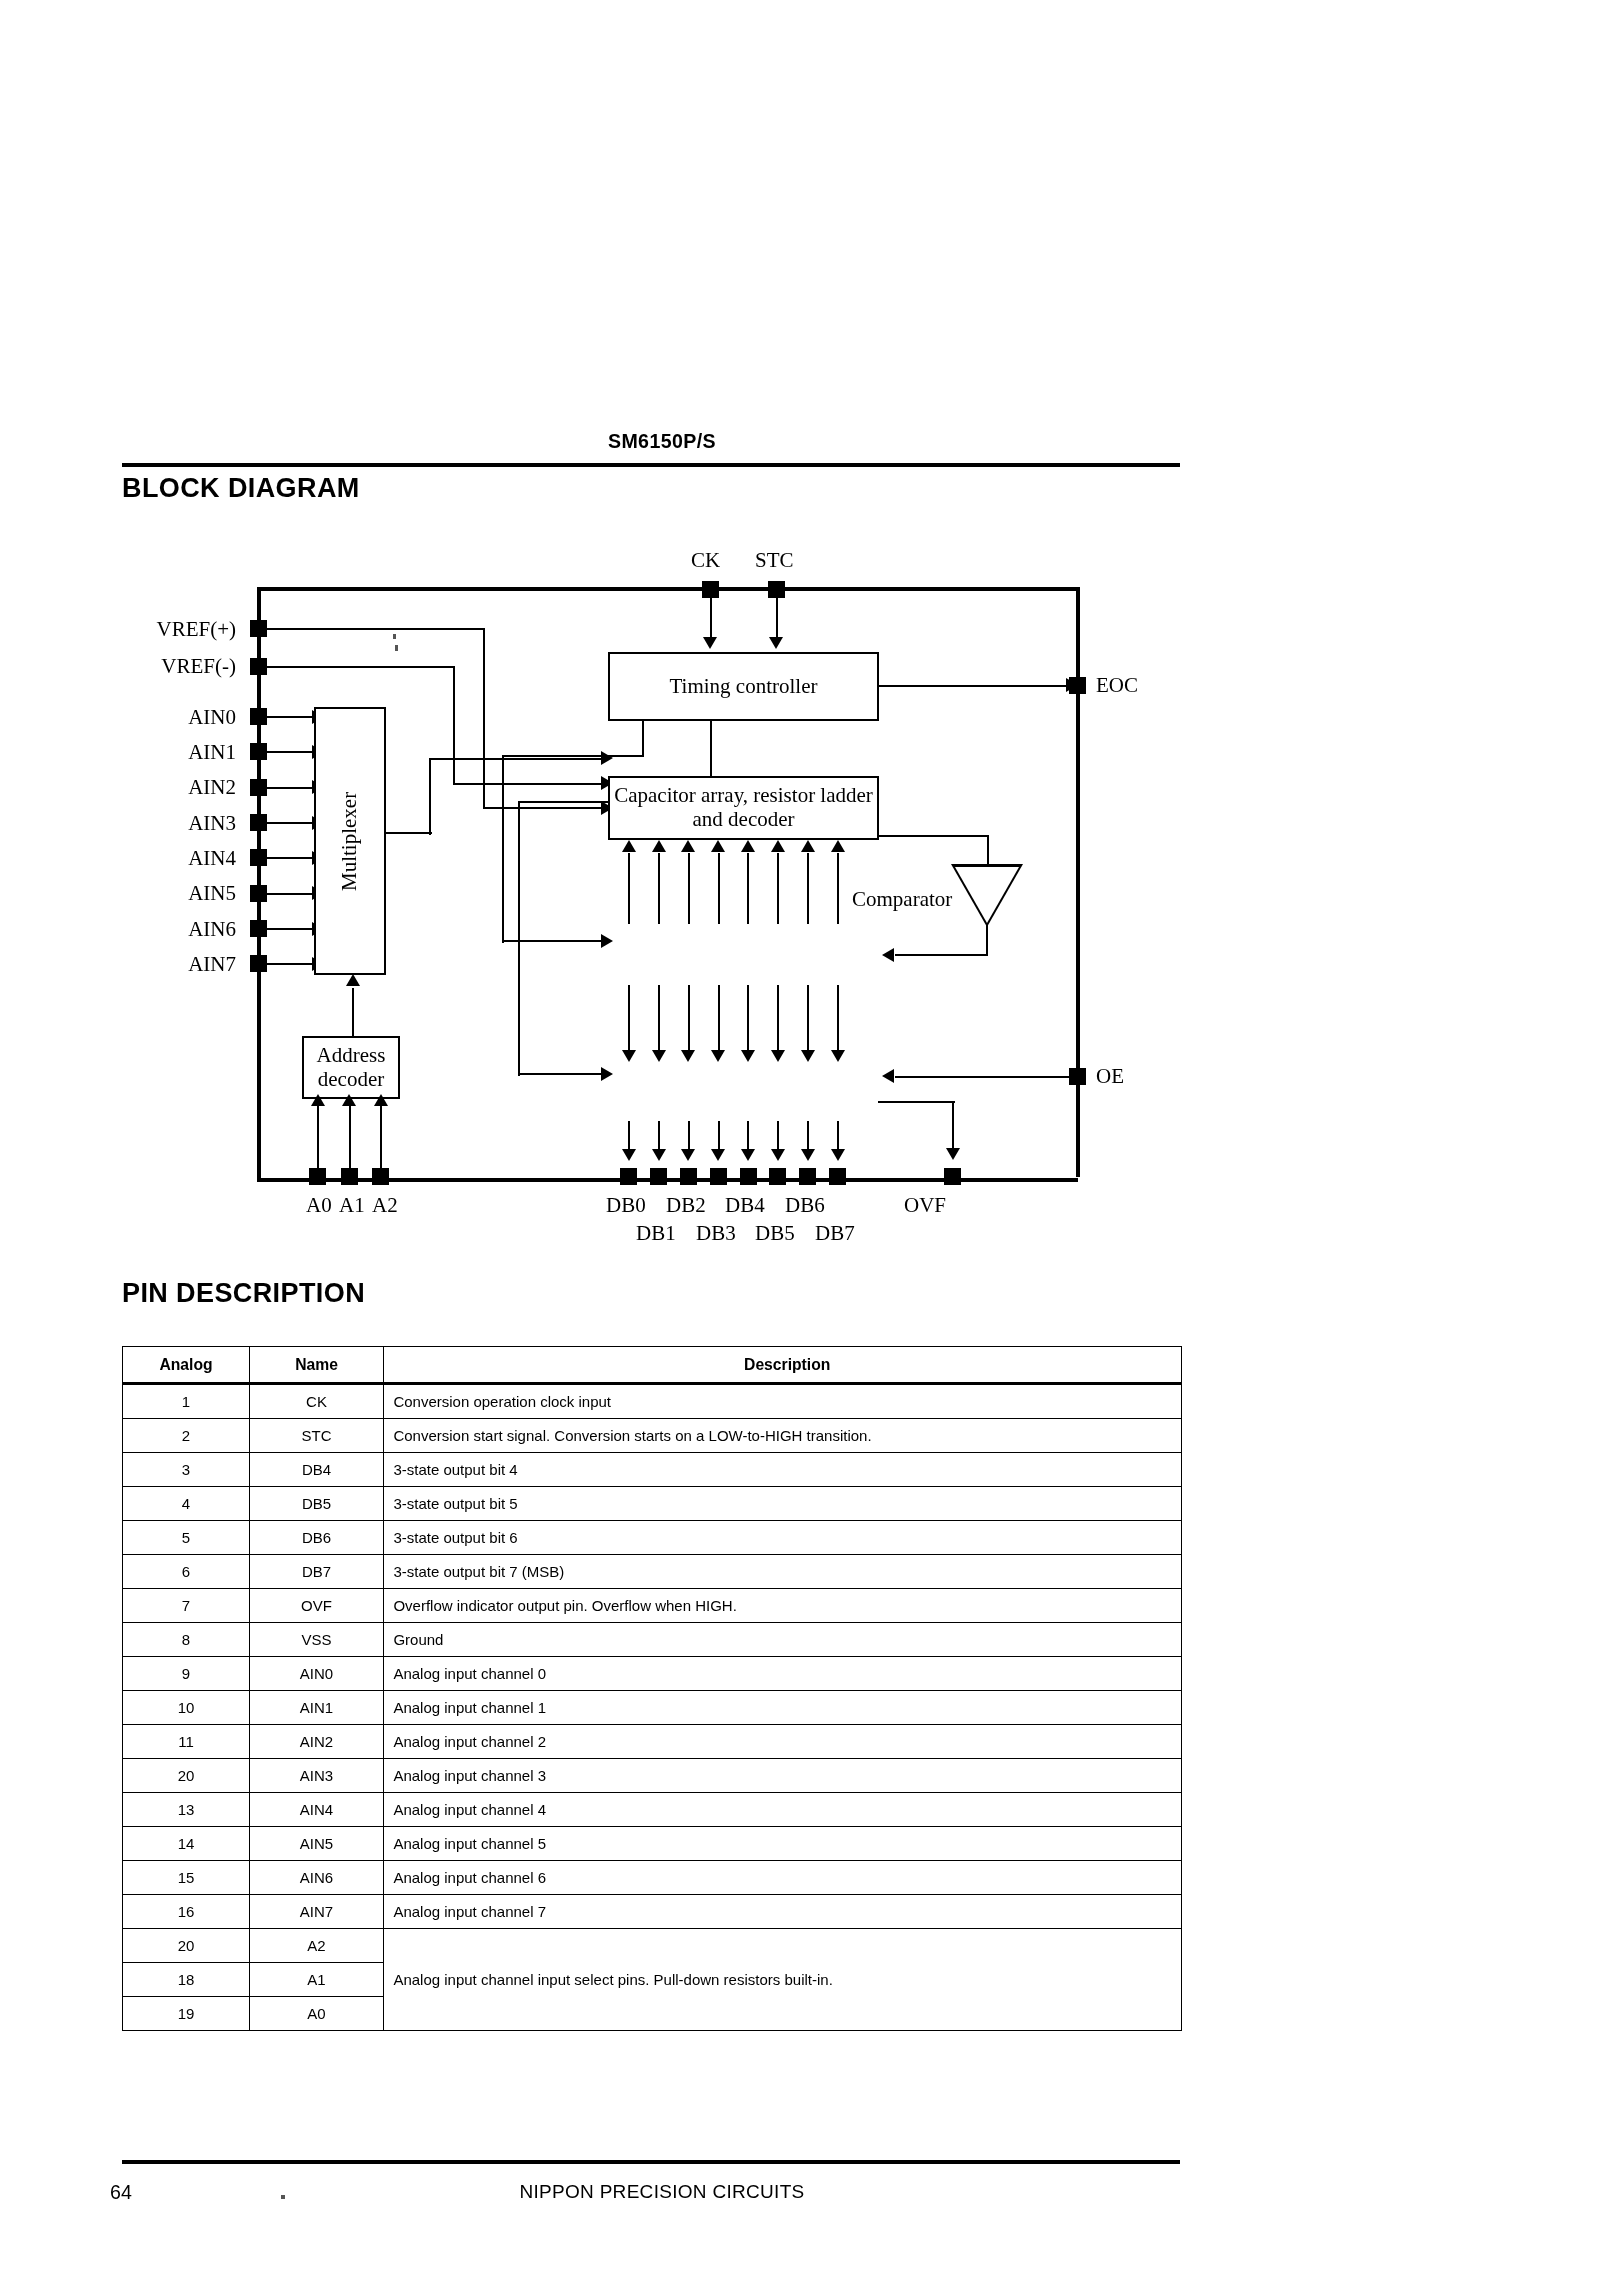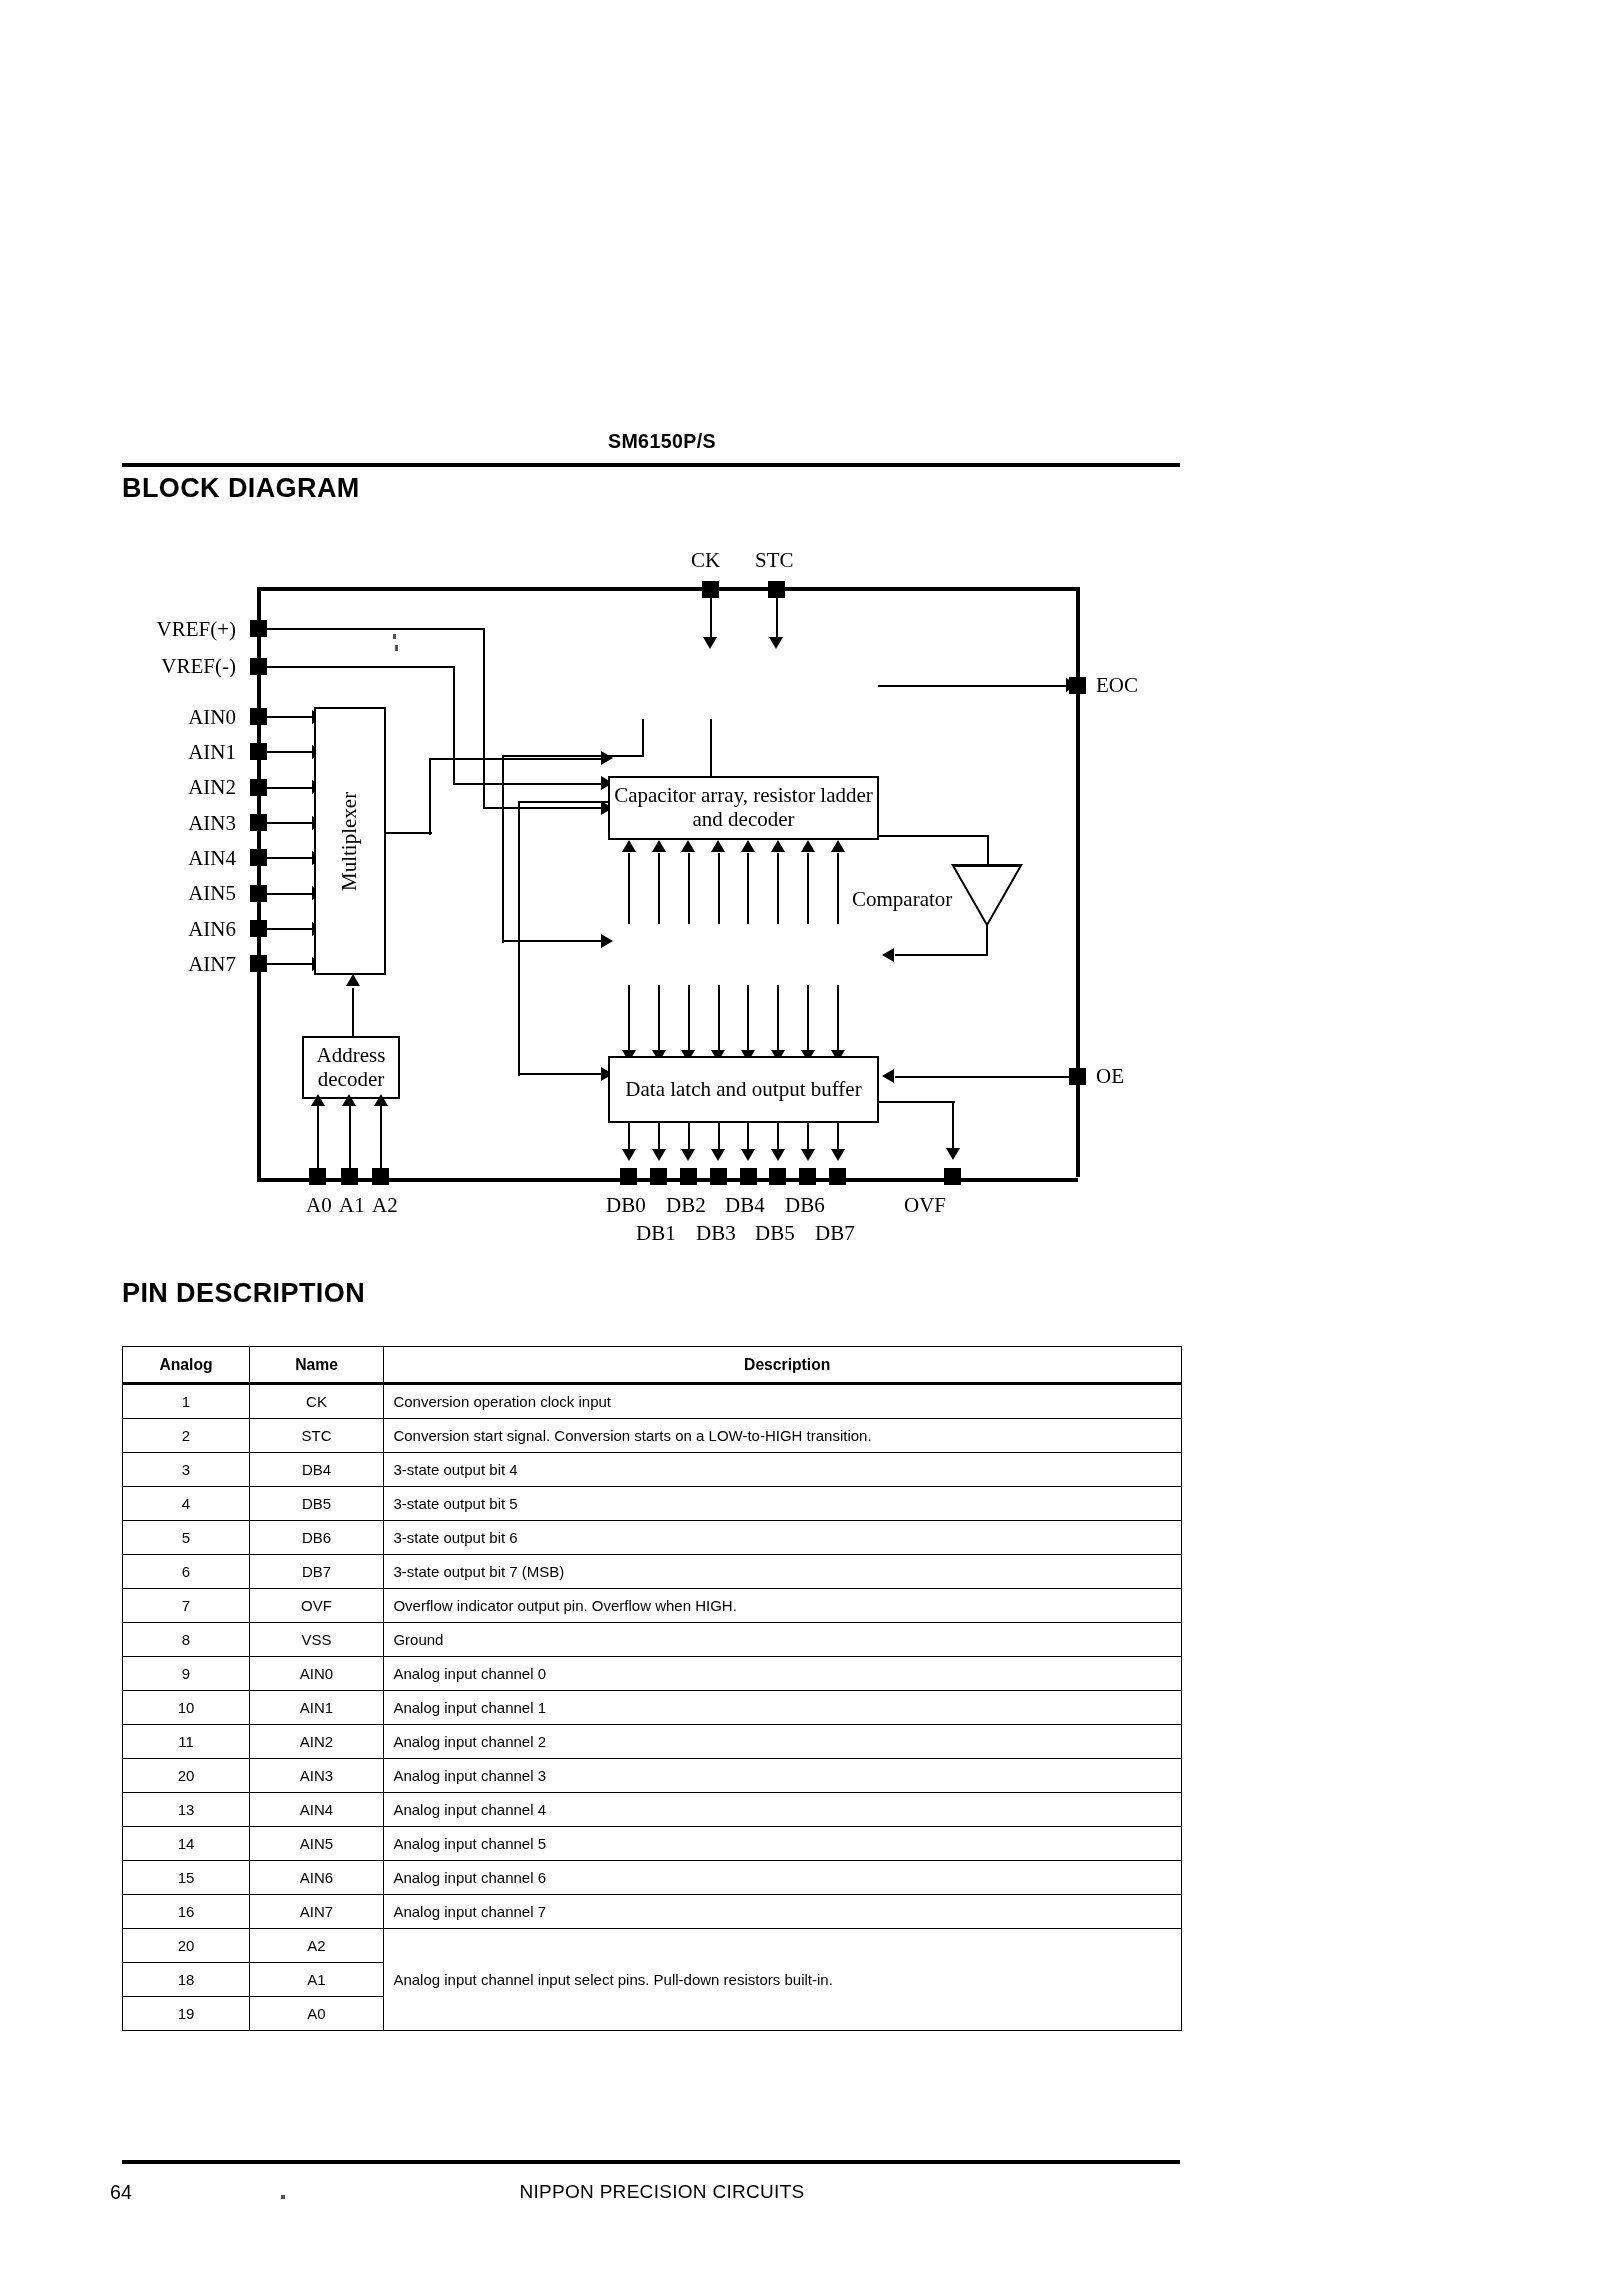--- a/index.html
+++ b/index.html
@@ -256,20 +256,23 @@
 
   <div class="bd-box vert" id="mux-box" style="left:314px; top:707px; width:72px; height:268px;">
     <span>Multiplexer</span>
   </div>
 
   <div class="wire-h" style="left:385px; top:832px; width:47px;"></div>
   <div class="wire-v" style="left:429px; top:758px; height:77px;"></div>
   <div class="wire-h" style="left:429px; top:758px; width:176px;"></div>
   <div class="arr arr-r" style="left:601px; top:751px;"></div>
 
+  <div class="bd-box" id="timing-box" style="left:608px; top:652px; width:271px; height:69px;">
+    <span>Timing controller</span>
+  </div>
 
   <div class="wire-h" style="left:878px; top:685px; width:196px;"></div>
   <div class="arr arr-r" style="left:1066px; top:678px;"></div>
 
   <div class="wire-v" style="left:642px; top:719px; height:38px;"></div>
   <div class="wire-h" style="left:502px; top:755px; width:142px;"></div>
   <div class="wire-v" style="left:502px; top:755px; height:188px;"></div>
   <div class="wire-h" style="left:502px; top:940px; width:103px;"></div>
   <div class="arr arr-r" style="left:601px; top:934px;"></div>
 
@@ -320,23 +323,20 @@
   <div class="arr arr-d" style="left:711px; top:1050px;"></div>
   <div class="wire-v" style="left:747px; top:985px; height:71px;"></div>
   <div class="arr arr-d" style="left:741px; top:1050px;"></div>
   <div class="wire-v" style="left:777px; top:985px; height:71px;"></div>
   <div class="arr arr-d" style="left:771px; top:1050px;"></div>
   <div class="wire-v" style="left:807px; top:985px; height:71px;"></div>
   <div class="arr arr-d" style="left:801px; top:1050px;"></div>
   <div class="wire-v" style="left:837px; top:985px; height:71px;"></div>
   <div class="arr arr-d" style="left:831px; top:1050px;"></div>
 
-  <div class="bd-box" id="latch-box" style="left:608px; top:1056px; width:271px; height:67px;">
-    <span>Data latch and output buffer</span>
-  </div>
 
   <div class="wire-h" style="left:895px; top:1076px; width:181px;"></div>
   <div class="arr arr-l" style="left:882px; top:1069px;"></div>
 
   <div class="wire-h" style="left:878px; top:1101px; width:77px;"></div>
   <div class="wire-v" style="left:952px; top:1101px; height:53px;"></div>
   <div class="arr arr-d" style="left:946px; top:1148px;"></div>
 
   <div class="wire-v" style="left:628px; top:1121px; height:35px;"></div>
   <div class="arr arr-d" style="left:622px; top:1149px;"></div>

